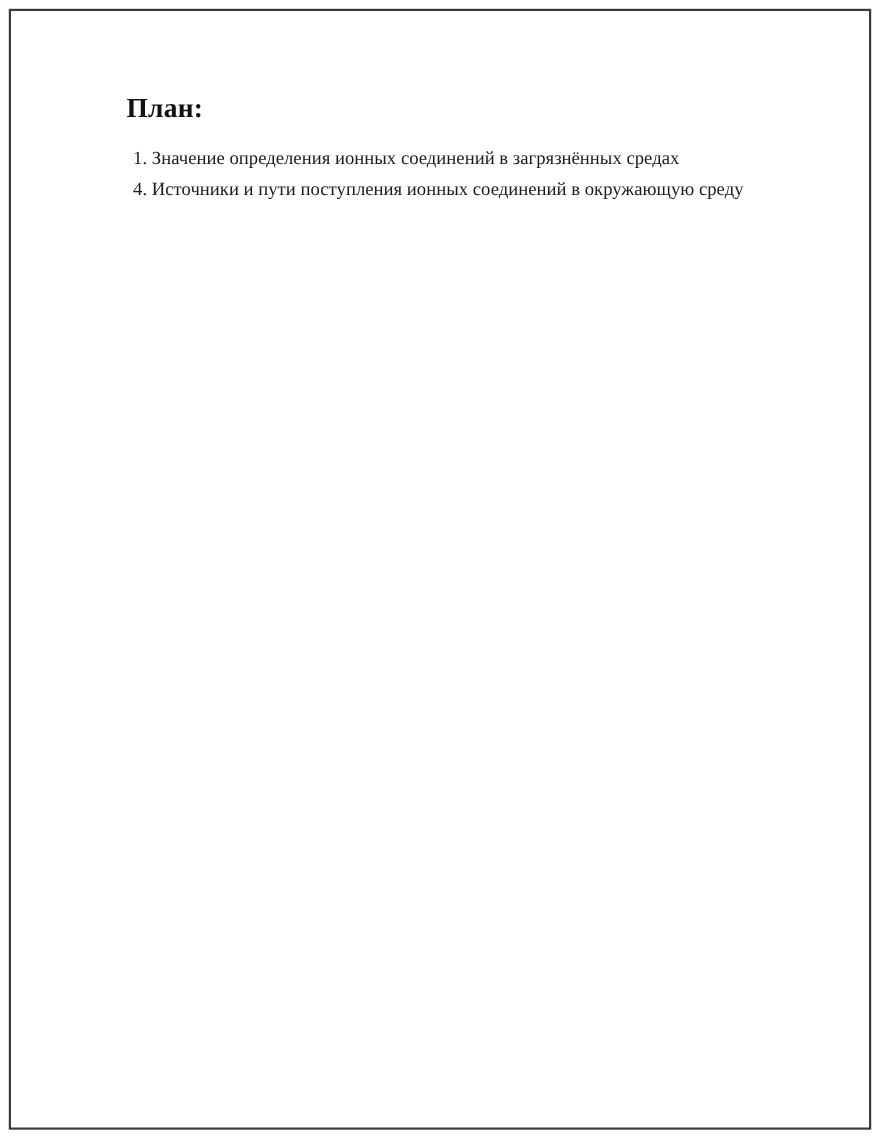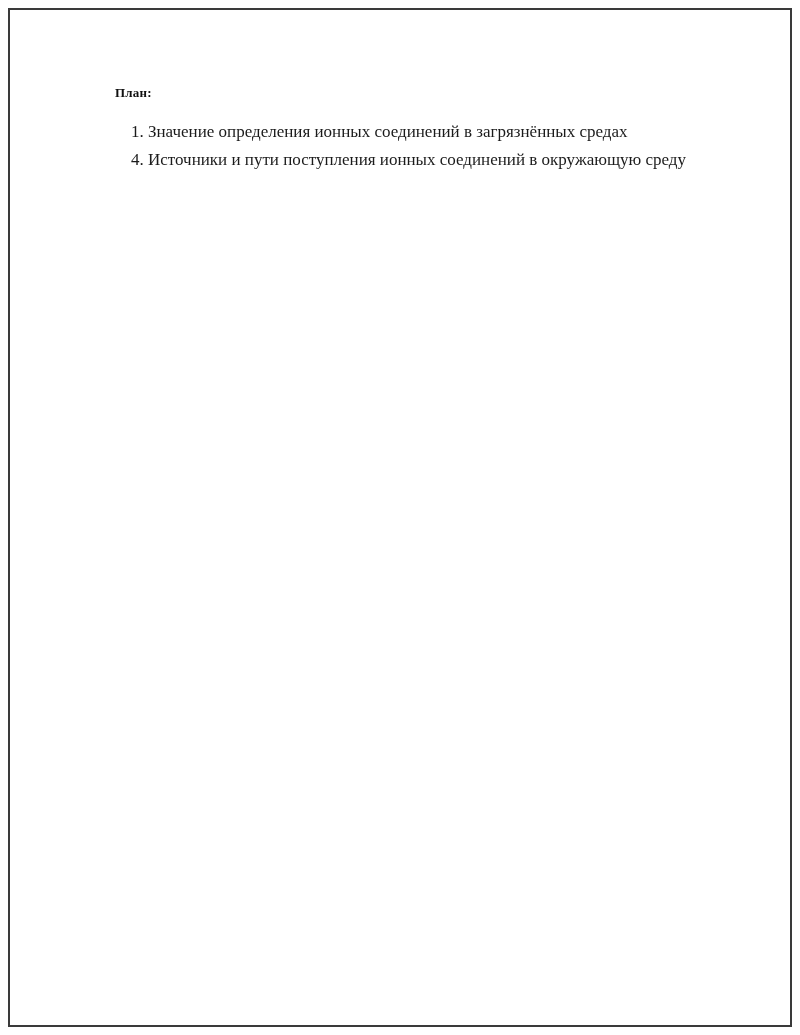--- a/index.html
+++ b/index.html
@@ -27,33 +27,33 @@
   }
   .content {
     position: absolute;
     left: 115px;
     top: 85px;
     width: 580px;
   }
   .doc-title {
     font-family: "Liberation Serif", serif;
     font-weight: bold;
-    font-size: 13px;
+    font-size: 25px;
     color: #111111;
     margin: 0 0 18px 0;
     letter-spacing: 0.2px;
   }
   .plan-list {
     font-family: "Liberation Serif", serif;
     font-size: 17px;
     color: #1b1b1b;
     line-height: 1.55;
   }
   .plan-item {
-    margin: 0 0 2px 16px;
+    margin: 0 0 2px 6px;
     max-width: 560px;
   }
 </style>
 </head>
 <body>
 
 <div class="page">
   <div class="page-border"></div>
 
   <div class="content">

